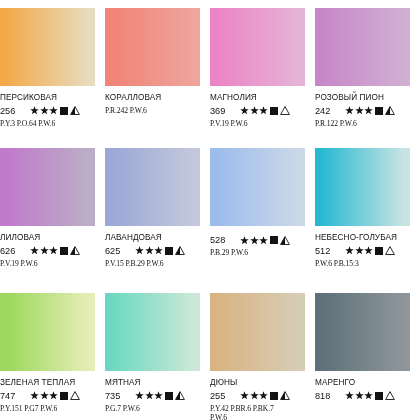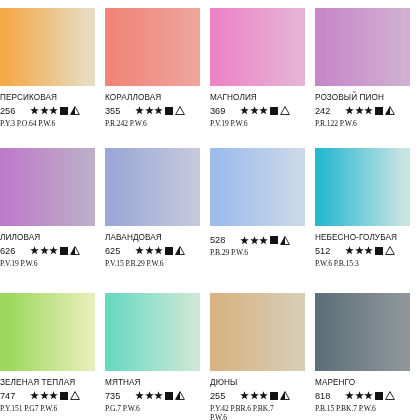--- a/index.html
+++ b/index.html
@@ -138,46 +138,20 @@
               </span>
             </span>
           </div>
           <div class="pig">P.Y.3 P.O.64 P.W.6</div>
         </div>
       </div>
       <div class="cell">
         <div class="swatch" style="background: linear-gradient(90deg, rgb(240, 132, 119) 0%, rgb(240, 132, 119) 6%, rgb(239, 164, 156) 94%, rgb(239, 164, 156) 100%);"></div>
         <div class="info">
           <div class="cname">КОРАЛЛОВАЯ</div>
-          <div class="codeline">
-            <span class="code">355</span>
-            <span class="marks">
-              <span class="star">
-                <svg width="9" height="9" viewBox="0 0 10 10">
-                  <polygon points="5,0.3 6.2,3.6 9.7,3.7 6.9,5.8 7.9,9.2 5,7.2 2.1,9.2 3.1,5.8 0.3,3.7 3.8,3.6" fill="#131313"></polygon>
-                </svg>
-              </span>
-              <span class="star">
-                <svg width="9" height="9" viewBox="0 0 10 10">
-                  <polygon points="5,0.3 6.2,3.6 9.7,3.7 6.9,5.8 7.9,9.2 5,7.2 2.1,9.2 3.1,5.8 0.3,3.7 3.8,3.6" fill="#131313"></polygon>
-                </svg>
-              </span>
-              <span class="star">
-                <svg width="9" height="9" viewBox="0 0 10 10">
-                  <polygon points="5,0.3 6.2,3.6 9.7,3.7 6.9,5.8 7.9,9.2 5,7.2 2.1,9.2 3.1,5.8 0.3,3.7 3.8,3.6" fill="#131313"></polygon>
-                </svg>
-              </span>
-              <span class="sq"></span>
-              <span class="tri">
-                <svg width="10" height="9" viewBox="0 0 10 9">
-                  <polygon points="5,0.6 9.4,8.5 0.6,8.5" fill="none" stroke="#131313" stroke-width="0.9"></polygon>
-                </svg>
-              </span>
-            </span>
-          </div>
           <div class="pig">P.R.242 P.W.6</div>
         </div>
       </div>
       <div class="cell">
         <div class="swatch" style="background: linear-gradient(90deg, rgb(236, 132, 198) 0%, rgb(236, 132, 198) 6%, rgb(229, 179, 214) 94%, rgb(229, 179, 214) 100%);"></div>
         <div class="info">
           <div class="cname">МАГНОЛИЯ</div>
           <div class="codeline">
             <span class="code">369</span>
             <span class="marks">
@@ -500,17 +474,16 @@
                 </svg>
               </span>
               <span class="sq"></span>
               <span class="tri">
                 <svg width="10" height="9" viewBox="0 0 10 9">
                   <polygon points="5,0.6 9.4,8.5 0.6,8.5" fill="none" stroke="#131313" stroke-width="0.9"></polygon>
                 </svg>
               </span>
             </span>
           </div>
-          <div class="pig">P.B.15 P.BK.7 P.W.6</div>
         </div>
       </div>
     </div>
 </div>
 
 </body></html>

